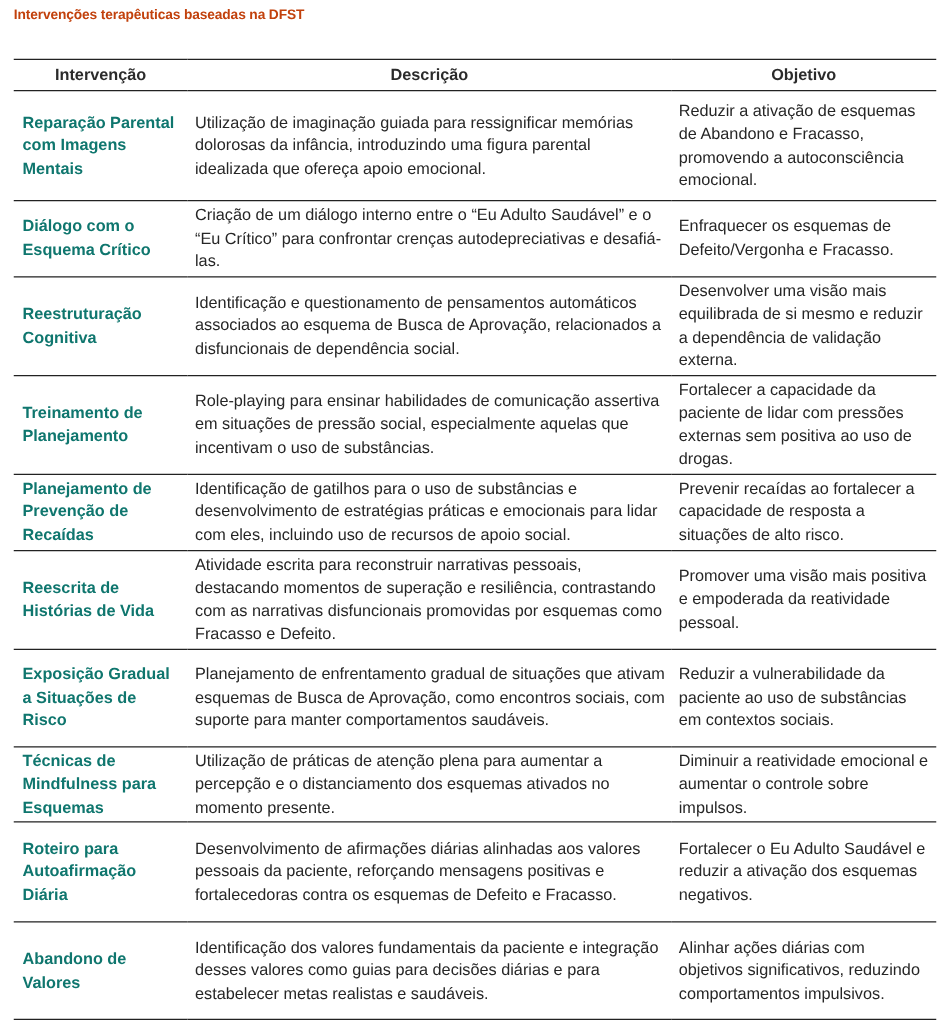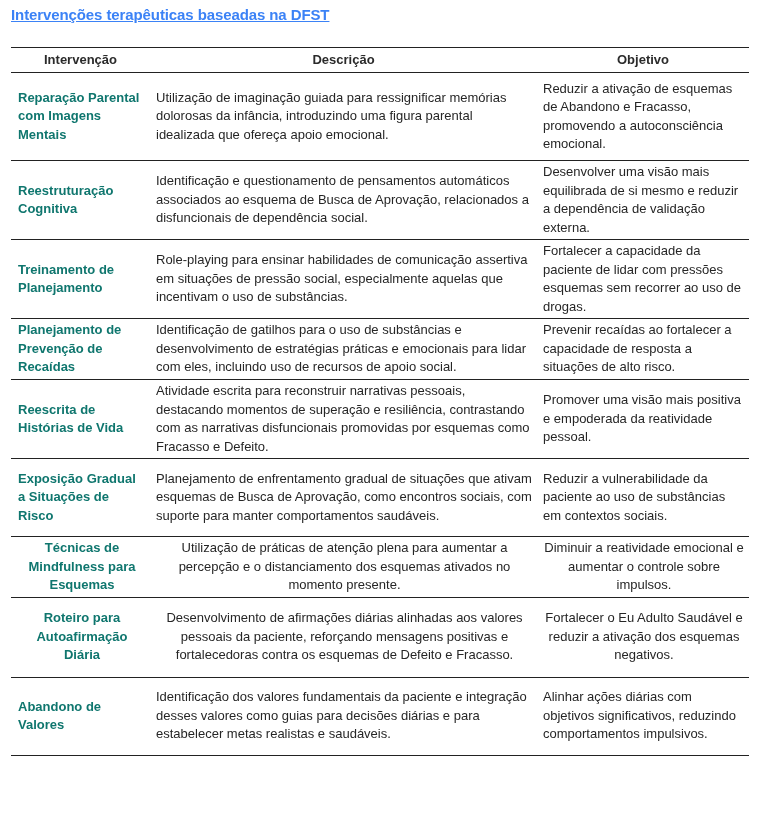--- a/index.html
+++ b/index.html
@@ -12,25 +12,24 @@
       height: 817px;
       position: relative;
       overflow: hidden;
       font-family: "Liberation Sans", "DejaVu Sans", sans-serif;
       color: #262626;
     }
     .title {
       position: absolute;
       left: 11px;
       top: 6px;
-      font-size: 15px;
+      font-size: 11px;
       font-weight: bold;
-      color: #3b82f6;
+      color: #c2410c;
       letter-spacing: -0.1px;
-      text-decoration: underline;
     }
     table.interventions {
       position: absolute;
       left: 11px;
       top: 47px;
       width: 738px;
       border-collapse: collapse;
       table-layout: fixed;
       font-size: 13px;
       line-height: 18.5px;
@@ -66,22 +65,22 @@
     tbody td.goal {
       padding-left: 6px;
     }
     tr.r0 { height: 88px; }
     tr.r1 { height: 58px; }
     tr.r2 { height: 79px; }
     tr.r3 { height: 77px; }
     tr.r4 { height: 61px; }
     tr.r5 { height: 77px; }
     tr.r6 { height: 78px; }
-    tr.r7 { height: 56px; text-align: center; }
-    tr.r8 { height: 80px; text-align: center; }
+    tr.r7 { height: 56px; }
+    tr.r8 { height: 80px; }
     tr.r9 { height: 78px; }
   </style>
 </head>
 <body>
 
 <div class="title">Intervenções terapêuticas baseadas na DFST</div>
 
 <table class="interventions">
   <colgroup>
     <col class="c1">
@@ -94,29 +93,34 @@
       <th>Descrição</th>
       <th>Objetivo</th>
     </tr>
   </thead>
   <tbody>
     <tr class="r0">
       <td class="name">Reparação Parental com Imagens Mentais</td>
       <td class="desc">Utilização de imaginação guiada para ressignificar memórias dolorosas da infância, introduzindo uma figura parental idealizada que ofereça apoio emocional.</td>
       <td class="goal">Reduzir a ativação de esquemas de Abandono e Fracasso, promovendo a autoconsciência emocional.</td>
     </tr>
+    <tr class="r1">
+      <td class="name">Diálogo com o Esquema Crítico</td>
+      <td class="desc">Criação de um diálogo interno entre o “Eu Adulto Saudável” e o “Eu Crítico” para confrontar crenças autodepreciativas e desafiá-las.</td>
+      <td class="goal">Enfraquecer os esquemas de Defeito/Vergonha e Fracasso.</td>
+    </tr>
     <tr class="r2">
       <td class="name">Reestruturação Cognitiva</td>
       <td class="desc">Identificação e questionamento de pensamentos automáticos associados ao esquema de Busca de Aprovação, relacionados a disfuncionais de dependência social.</td>
       <td class="goal">Desenvolver uma visão mais equilibrada de si mesmo e reduzir a dependência de validação externa.</td>
     </tr>
     <tr class="r3">
       <td class="name">Treinamento de Planejamento</td>
       <td class="desc">Role-playing para ensinar habilidades de comunicação assertiva em situações de pressão social, especialmente aquelas que incentivam o uso de substâncias.</td>
-      <td class="goal">Fortalecer a capacidade da paciente de lidar com pressões esquemas sem recorrer ao uso de drogas.</td>
+      <td class="goal">Fortalecer a capacidade da paciente de lidar com pressões externas sem positiva ao uso de drogas.</td>
     </tr>
     <tr class="r4">
       <td class="name">Planejamento de Prevenção de Recaídas</td>
       <td class="desc">Identificação de gatilhos para o uso de substâncias e desenvolvimento de estratégias práticas e emocionais para lidar com eles, incluindo uso de recursos de apoio social.</td>
       <td class="goal">Prevenir recaídas ao fortalecer a capacidade de resposta a situações de alto risco.</td>
     </tr>
     <tr class="r5">
       <td class="name">Reescrita de Histórias de Vida</td>
       <td class="desc">Atividade escrita para reconstruir narrativas pessoais, destacando momentos de superação e resiliência, contrastando com as narrativas disfuncionais promovidas por esquemas como Fracasso e Defeito.</td>
       <td class="goal">Promover uma visão mais positiva e empoderada da reatividade pessoal.</td>

